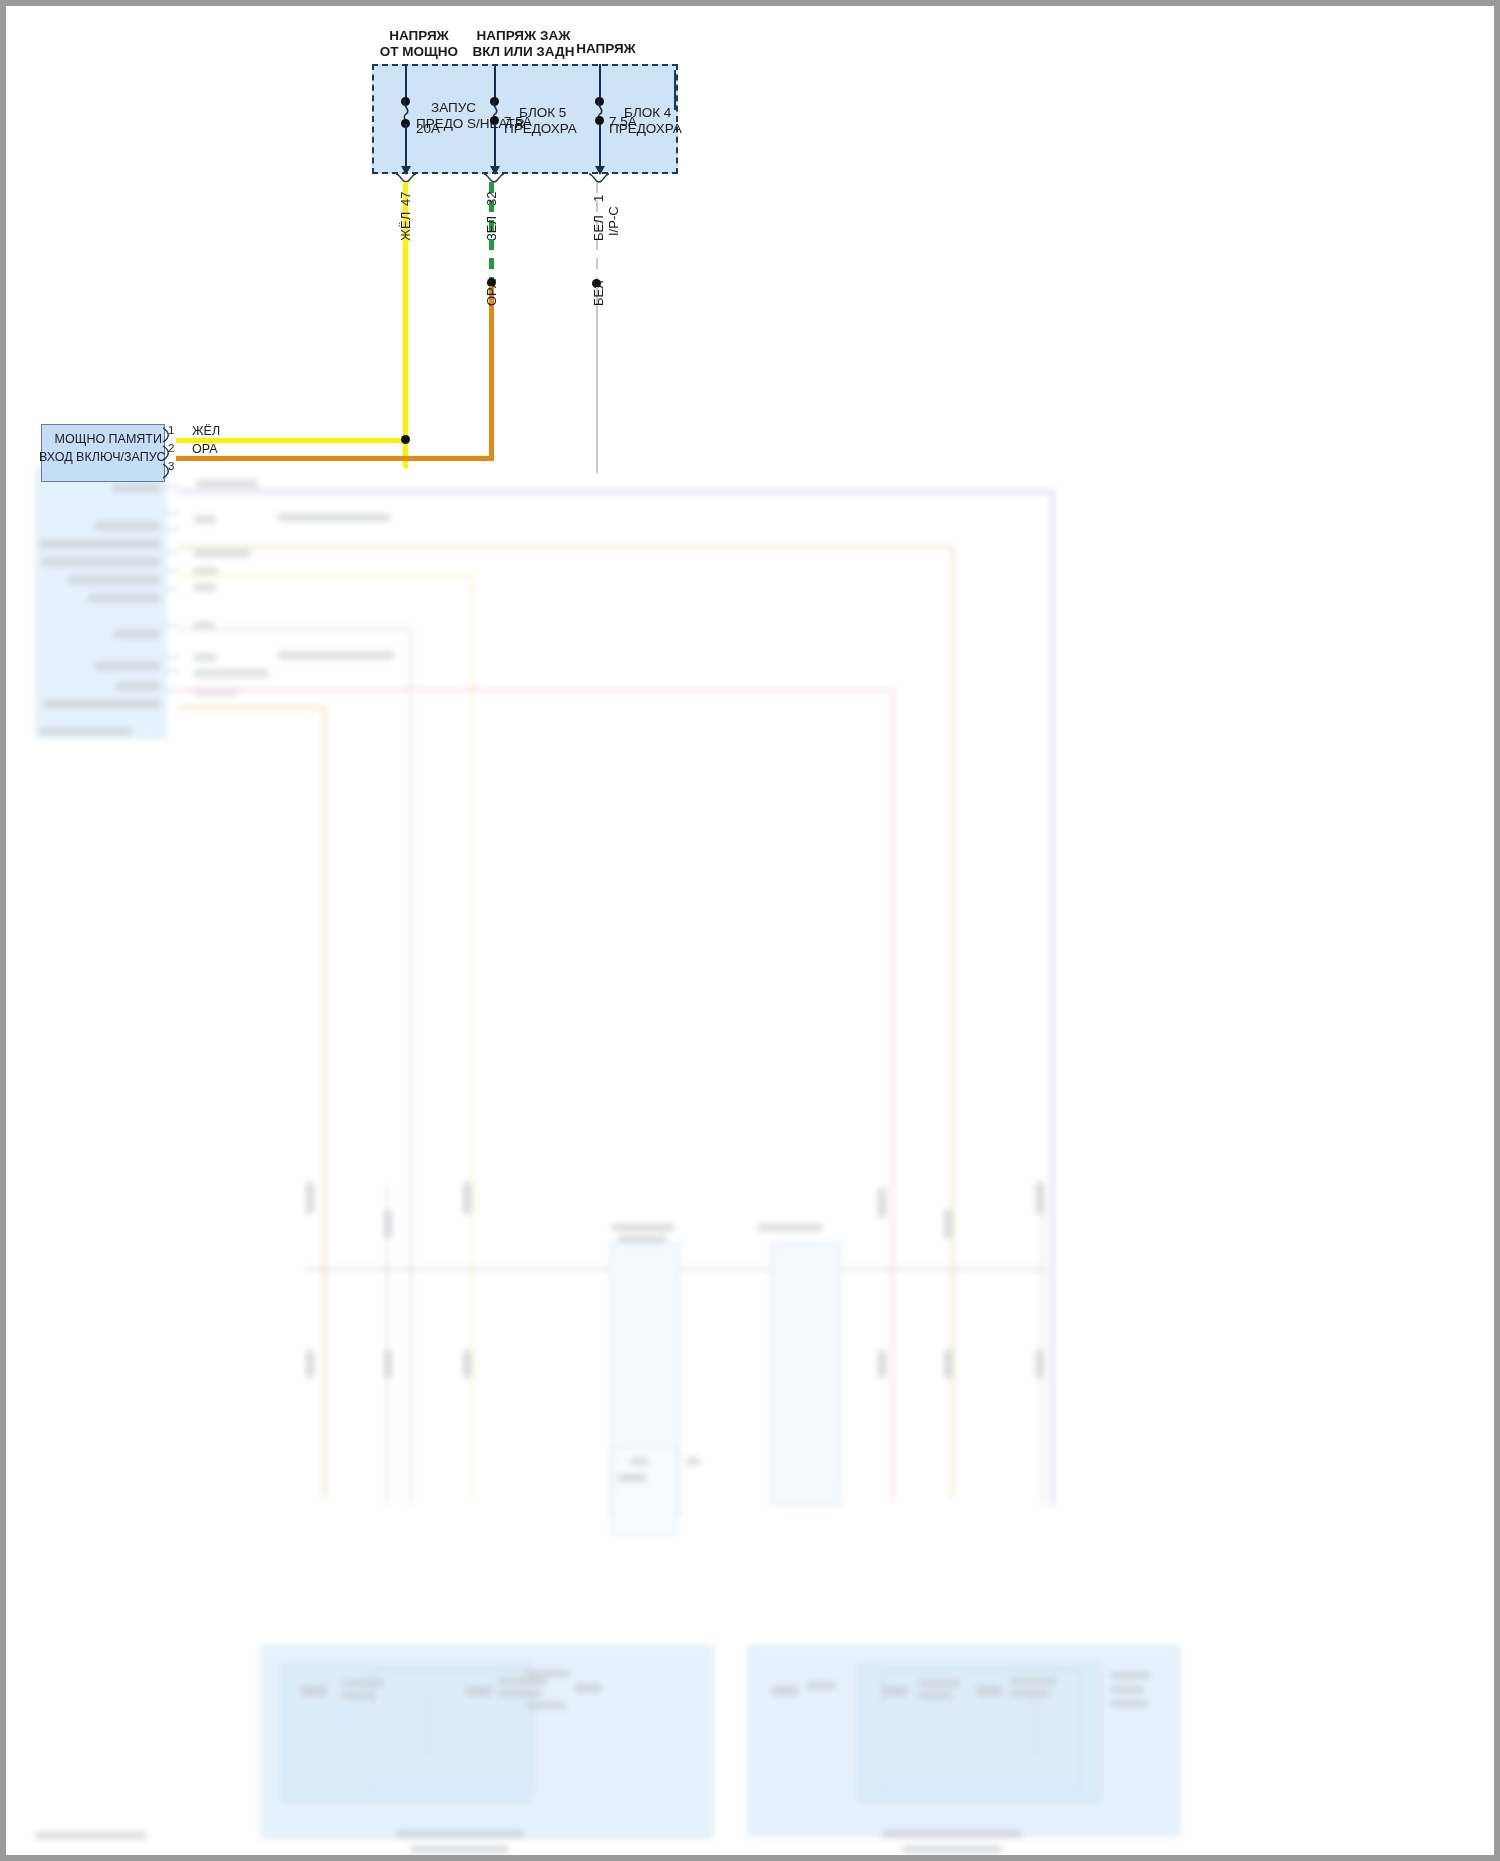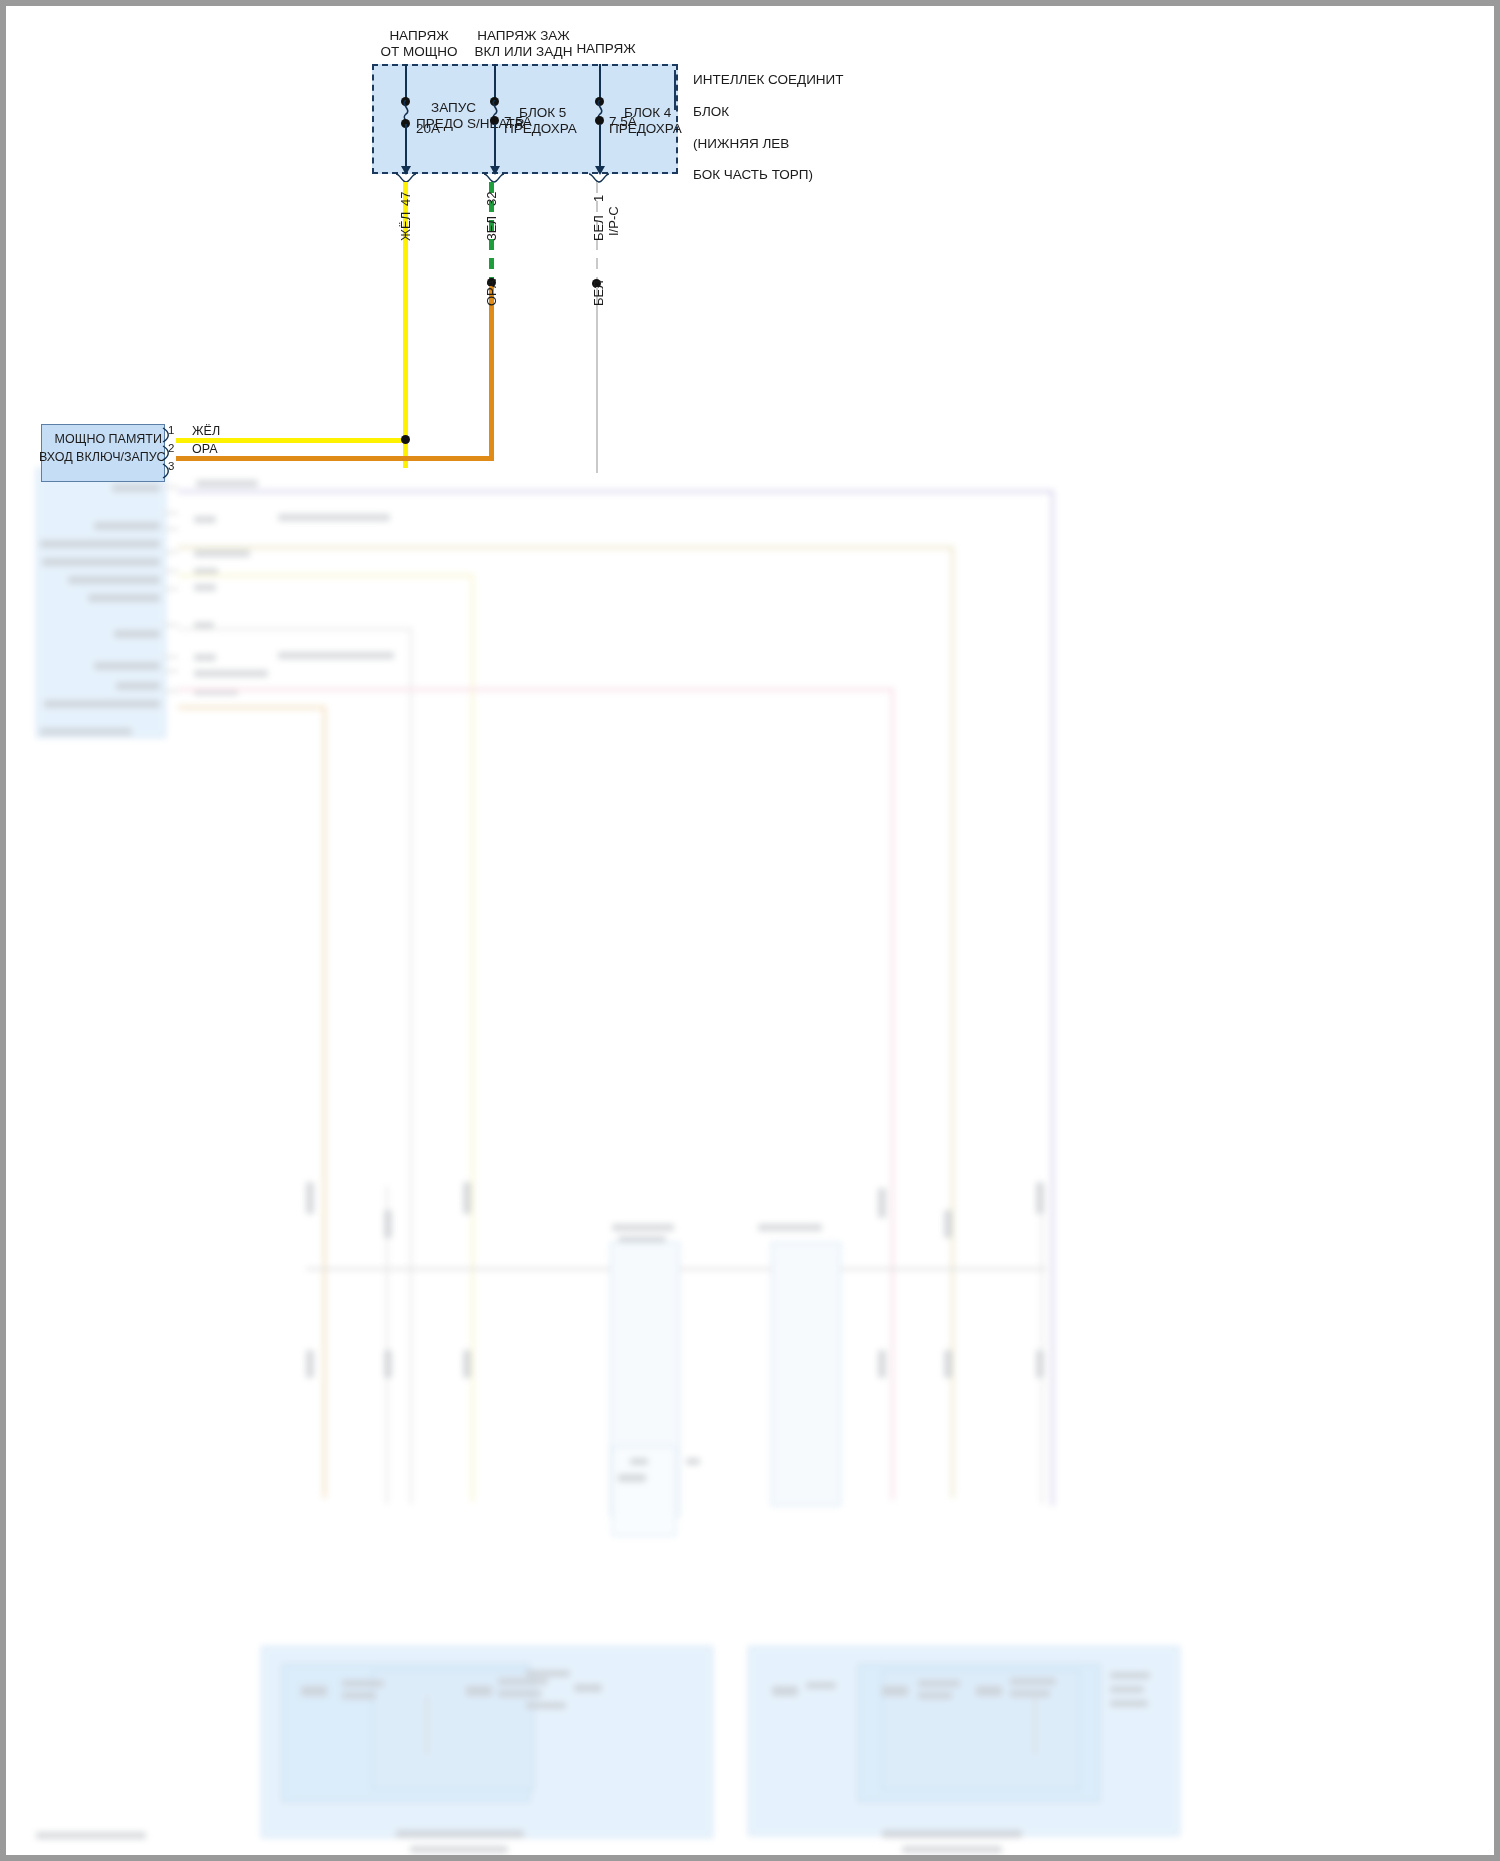--- a/index.html
+++ b/index.html
@@ -6,21 +6,21 @@
   body{font-family:"Liberation Sans","DejaVu Sans",sans-serif;}
   #page{position:relative;width:1500px;height:1861px;overflow:hidden;background:#fff;}
 
   
   #frame{position:absolute;left:0;top:0;width:1500px;height:1861px;
          box-sizing:border-box;border:6px solid #9a9a9a;background:#fff;}
   #sheet{position:absolute;left:6px;top:6px;width:1488px;height:1849px;background:#fff;overflow:hidden;}
 
   
   .lbl{position:absolute;font-size:13.5px;color:#1b1b1b;line-height:1.18;white-space:pre;}
-  .lbl.c{text-align:center;}
+  .lbl.c{text-align:center;font-weight:bold;}
   .vlbl{position:absolute;font-size:13px;color:#1b1b1b;white-space:nowrap;
         transform-origin:0 0;transform:rotate(-90deg);}
   .vwire{position:absolute;width:3px;}
   .hwire{position:absolute;height:3px;}
   .dot{position:absolute;width:9px;height:9px;border-radius:50%;background:#111;}
   .blk{position:absolute;background:#c6def5;border:1px solid #5b7fa6;}
 
   
   #fusebox{position:absolute;left:366px;top:58px;width:306px;height:110px;
            background:#cfe3f7;border:2px dashed #1c3a5e;box-sizing:border-box;}
@@ -176,26 +176,20 @@
   </div>
 
   <div class="lbl c" style="left:358px;top:22px;width:110px;"><span>НАПРЯЖ</span><br><span>ОТ МОЩНО</span></div>
 
   <div class="lbl c" style="left:445px;top:22px;width:145px;"><span>НАПРЯЖ ЗАЖ</span><br><span>ВКЛ ИЛИ ЗАДН</span></div>
 
   <div class="lbl c" style="left:545px;top:35px;width:110px;"><span>НАПРЯЖ</span></div>
 
   <div id="fusebox"></div>
 
-  <div class="lbl" style="left:672px;top:50px;width:240px;">
-    <span>ИНТЕЛЛЕК СОЕДИНИТ</span><br>
-    <span>БЛОК</span><br>
-    <span>(НИЖНЯЯ ЛЕВ</span><br>
-    <span>БОК ЧАСТЬ ТОРП)</span>
-  </div>
 
   <div style="position:absolute;left:668px;top:64px;width:2px;height:38px;background:#1c3a5e;"></div>
   <div style="position:absolute;left:668px;top:86px;width:2px;height:18px;background:#1c3a5e;"></div>
 
   <div class="vwire" style="left:399px;top:58px;height:40px;background:#12304f;width:2px;"></div>
   <div class="dot" style="left:395px;top:91px;"></div>
   <svg class="fuse" style="left:392px;top:94px;width:16px;height:24px;" viewBox="0 0 16 24">
     <path d="M8 0 C 2 4, 14 10, 8 14 C 3 18, 10 20, 8 24" stroke="#12304f" stroke-width="1.6" fill="none"></path>
   </svg>
   <div class="dot" style="left:395px;top:113px;"></div>

